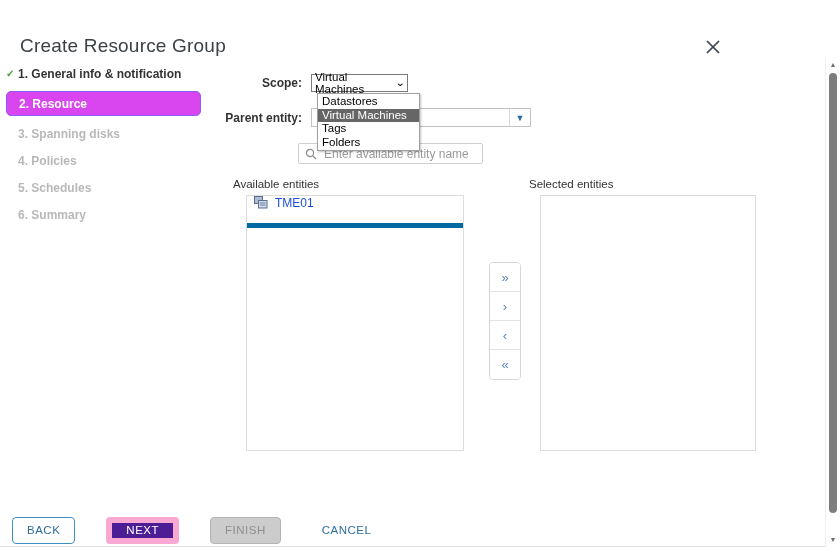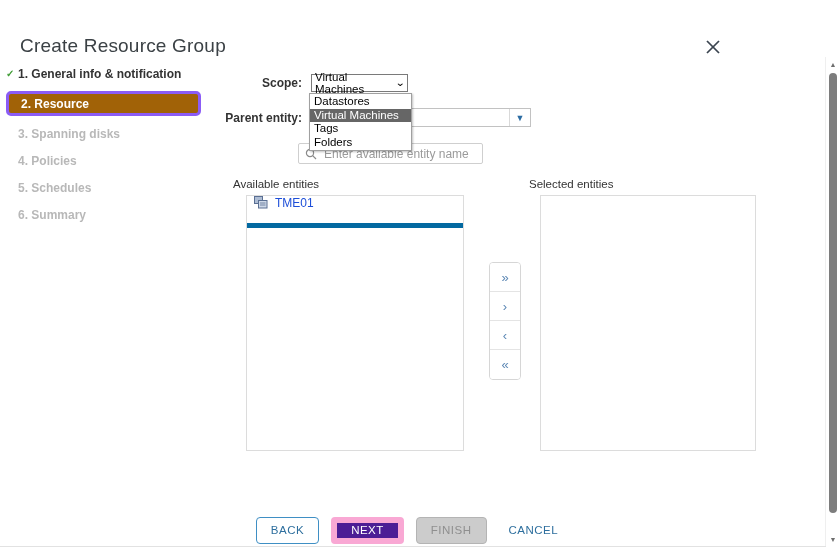--- a/index.html
+++ b/index.html
@@ -62,22 +62,22 @@
     display: flex;
     align-items: center;
     font-size: 12px;
     font-weight: bold;
     color: #b8b8b8;
     box-sizing: border-box;
   }
   .step.done { color: #333; }
   .step.active {
     color: #ffffff;
-    background: #a16207;
-    border: 3px solid #8b5cf6;
+    background: #d946ef;
+    border: 1px solid #8b5cf6;
     border-radius: 5px;
     height: 25px;
     margin-left: 6px;
     width: 195px;
     padding-left: 12px;
   }
   .step .check {
     position: absolute;
     left: 6px; top: 50%;
     transform: translateY(-50%);
@@ -122,21 +122,21 @@
   }
   .scope-select .caret {
     font-size: 10px;
     line-height: 1;
     transform: scaleX(1.25);
   }
 
   
   .option-list {
     position: absolute;
-    left: 309px; top: 93px;
+    left: 317px; top: 93px;
     width: 101px;
     background: #ffffff;
     border: 1px solid #a0a0a0;
     box-shadow: 1px 1px 2px rgba(0,0,0,.25);
     z-index: 40;
     padding: 1px 0;
   }
   .option-item {
     height: 13.5px;
     line-height: 13.5px;
@@ -272,23 +272,24 @@
     width: 826px; height: 1px;
     background: #e2e2e2;
   }
   .footer {
     position: absolute;
     left: 0; top: 515px;
     width: 826px;
     height: 30px;
     display: flex;
     align-items: center;
-    justify-content: center;
+    justify-content: flex-start;
     padding-right: 18px;
     box-sizing: border-box;
+    gap: 19px;
   }
   .btn {
     font-family: "Liberation Sans", sans-serif;
     font-size: 11.5px;
     letter-spacing: .5px;
     height: 27px;
     min-width: 54px;
     padding: 0 14px;
     border-radius: 4px;
     cursor: pointer;

